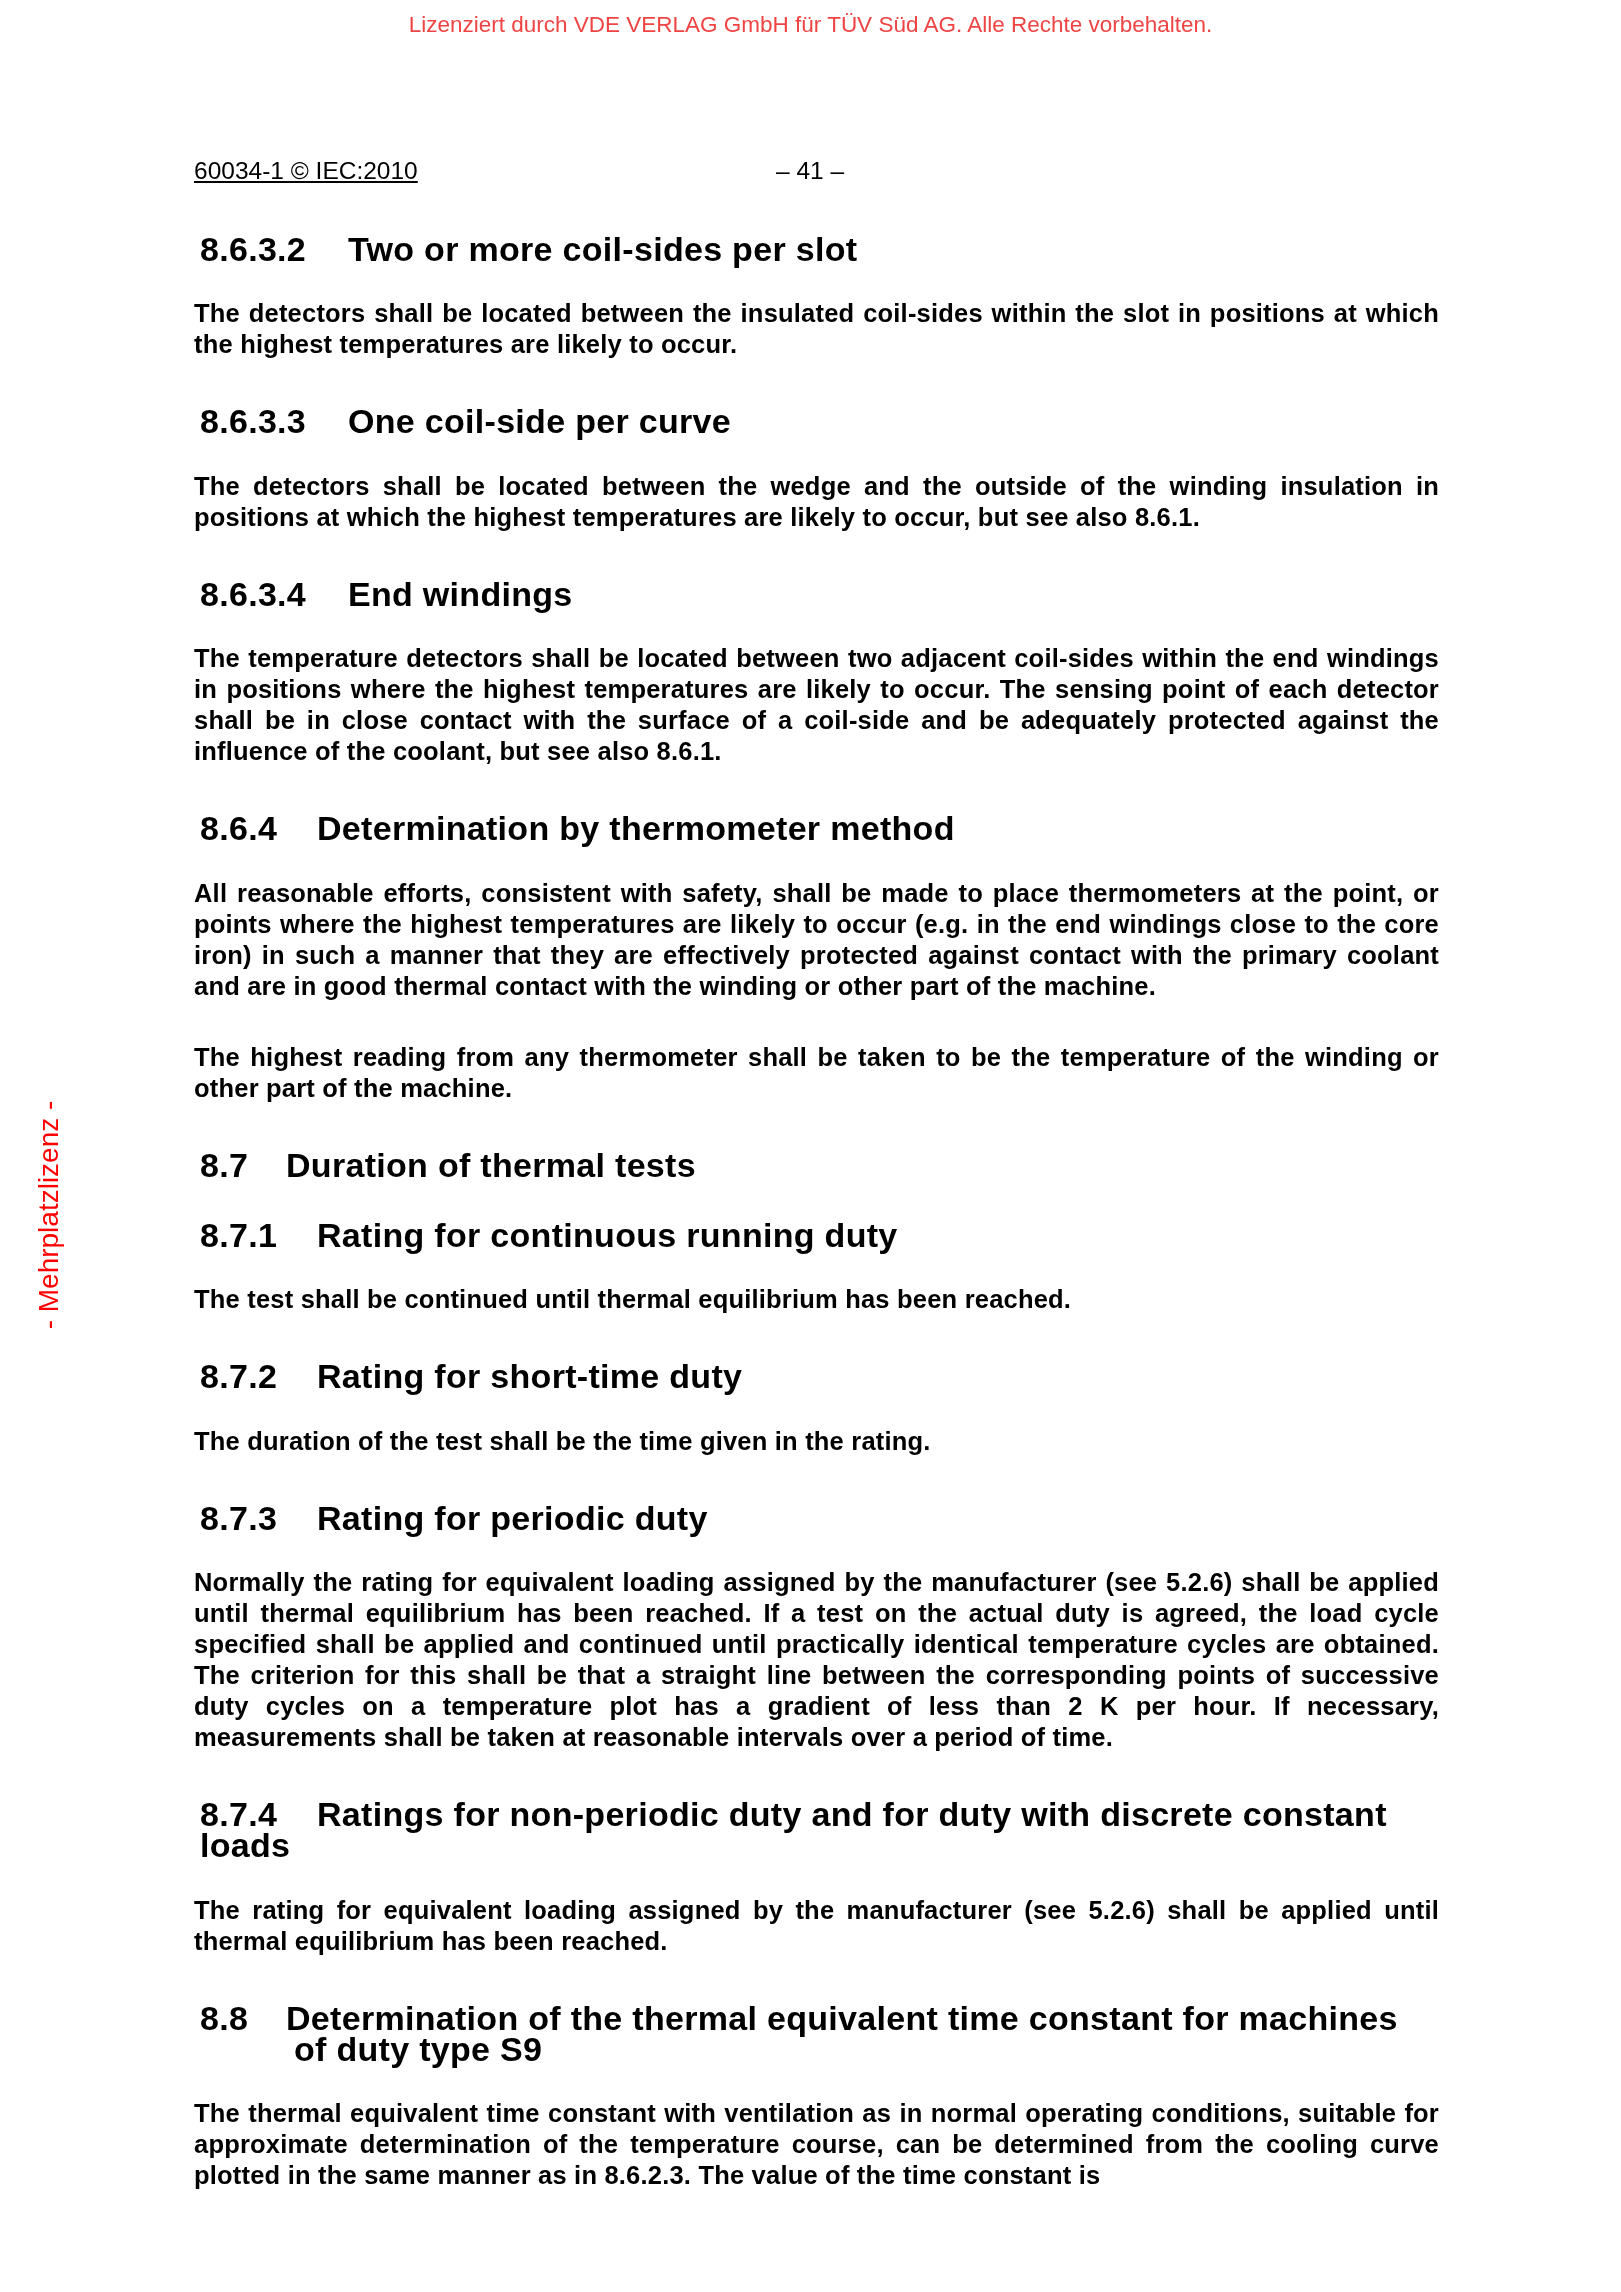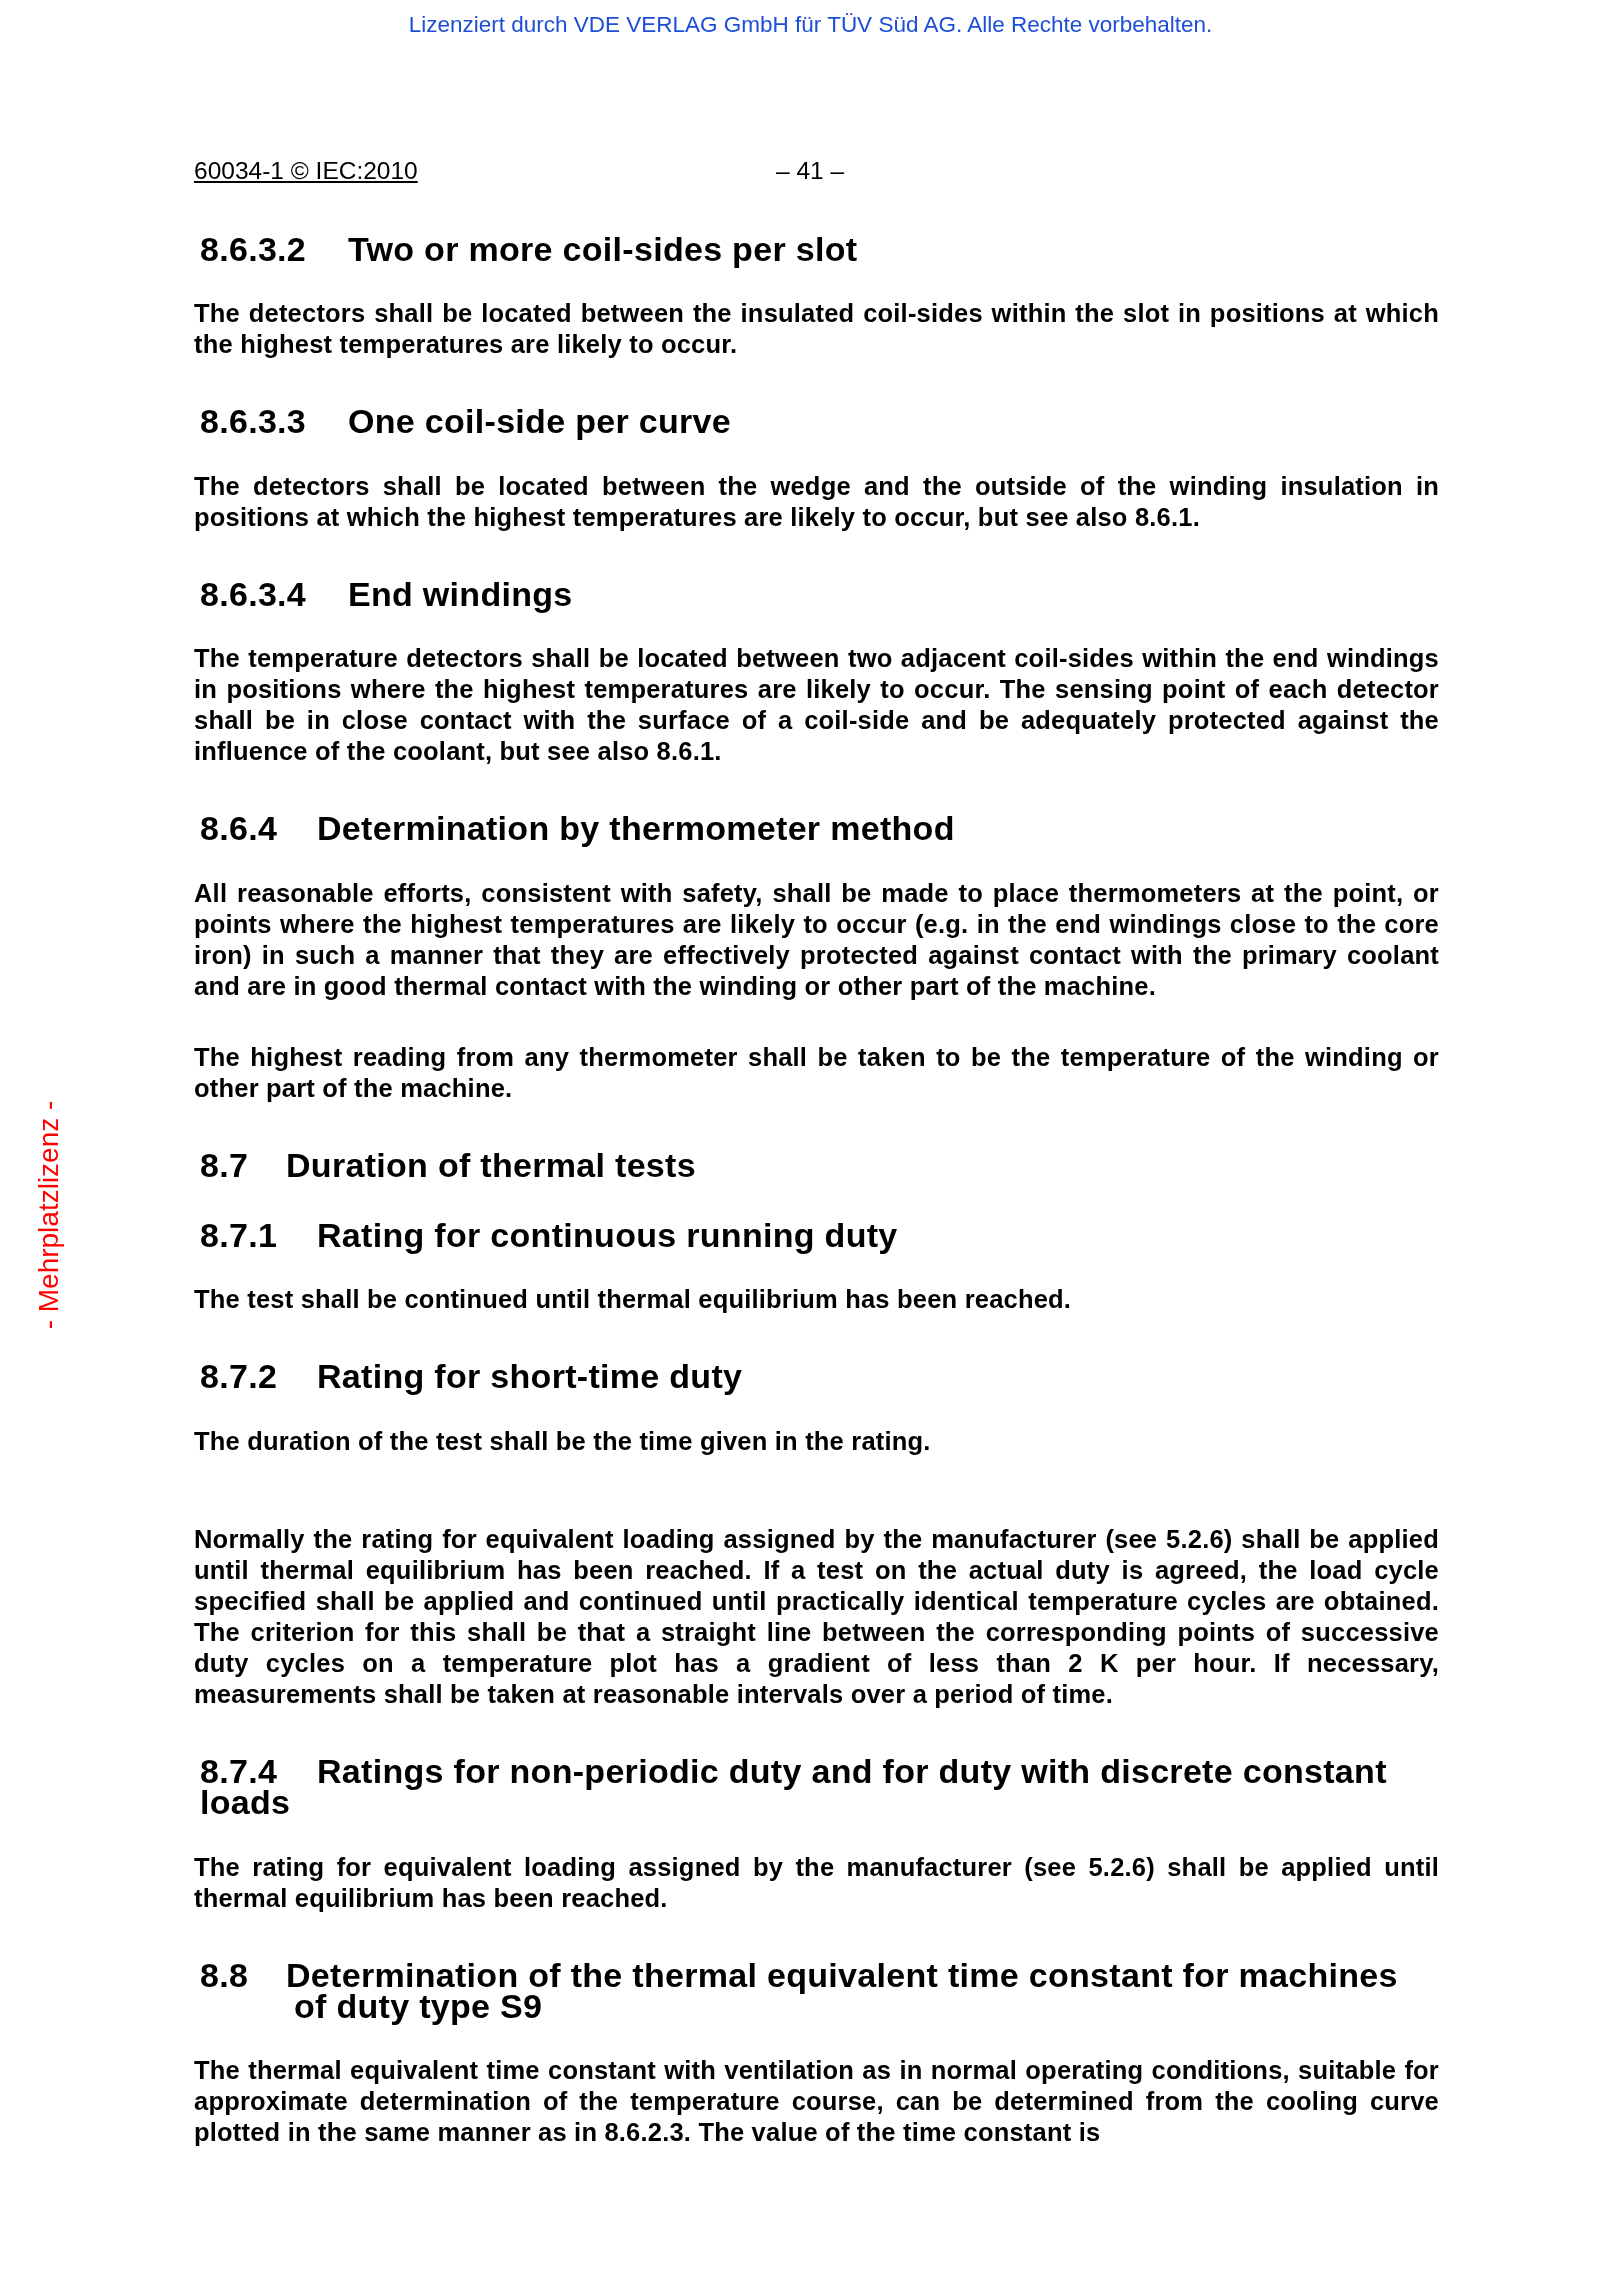--- a/index.html
+++ b/index.html
@@ -1,19 +1,19 @@
 <!DOCTYPE html>
 <html><head>
 <meta charset="utf-8">
 <style>
   html, body { margin: 0; padding: 0; background: #ffffff; }
   body { width: 1621px; height: 2293px; position: relative; overflow: hidden;
          font-family: "Liberation Sans", sans-serif; color: #000; }
   .watermark-top { position: absolute; top: 11.8px; left: 0; width: 1621px; text-align: center;
-         color: #1d4ed8; font-size: 22.5px; }
+         color: #ef4444; font-size: 22.5px; }
   .watermark-side { position: absolute; left: 49px; top: 1215px; transform: translate(-50%, -50%) rotate(-90deg);
          color: #ff0000; font-size: 28px; white-space: nowrap; }
   .page { position: absolute; left: 194px; width: 1245px; top: 157px; }
   .runhead { position: relative; height: 31px; font-size: 24.5px; }
   .runhead .left { position: absolute; left: 0; top: 0; text-decoration: underline; }
   .runhead .center { position: absolute; left: 582px; top: 0; text-align: right; }
   h3 { font-size: 34px; font-weight: bold; margin: 6px; line-height: 31px; letter-spacing: 0.3px; }
   h3 .num { display: inline-block; }
   p { font-size: 25.5px; line-height: 31px; margin: 0; text-align: justify; letter-spacing: 0.2px; font-weight: bold; }
   .n4 { width: 148px; } .n3 { width: 117px; } .n2 { width: 86px; }
@@ -60,20 +60,21 @@
   <h3><span class="num n3">8.7.1</span><span>Rating for continuous running duty</span></h3>
   <div style="height:27.4px"></div>
   <p>The test shall be continued until thermal equilibrium has been reached.</p>
 
   <div style="height:40px"></div>
   <h3><span class="num n3">8.7.2</span><span>Rating for short-time duty</span></h3>
   <div style="height:27.4px"></div>
   <p>The duration of the test shall be the time given in the rating.</p>
 
   <div style="height:40px"></div>
+  <h3><span class="num n3">8.7.3</span><span>Rating for periodic duty</span></h3>
   <div style="height:27.4px"></div>
   <p>Normally the rating for equivalent loading assigned by the manufacturer (see 5.2.6) shall be applied until thermal equilibrium has been reached. If a test on the actual duty is agreed, the load cycle specified shall be applied and continued until practically identical temperature cycles are obtained. The criterion for this shall be that a straight line between the corresponding points of successive duty cycles on a temperature plot has a gradient of less than 2 K per hour. If necessary, measurements shall be taken at reasonable intervals over a period of time.</p>
 
   <div style="height:40px"></div>
   <h3><span class="num n3">8.7.4</span><span>Ratings for non-periodic duty and for duty with discrete constant loads</span></h3>
   <div style="height:27.4px"></div>
   <p>The rating for equivalent loading assigned by the manufacturer (see 5.2.6) shall be applied until thermal equilibrium has been reached.</p>
 
   <div style="height:40px"></div>
   <h3><span class="num n2">8.8</span><span>Determination of the thermal equivalent time constant for machines</span><span class="sub">of duty type S9</span></h3>

